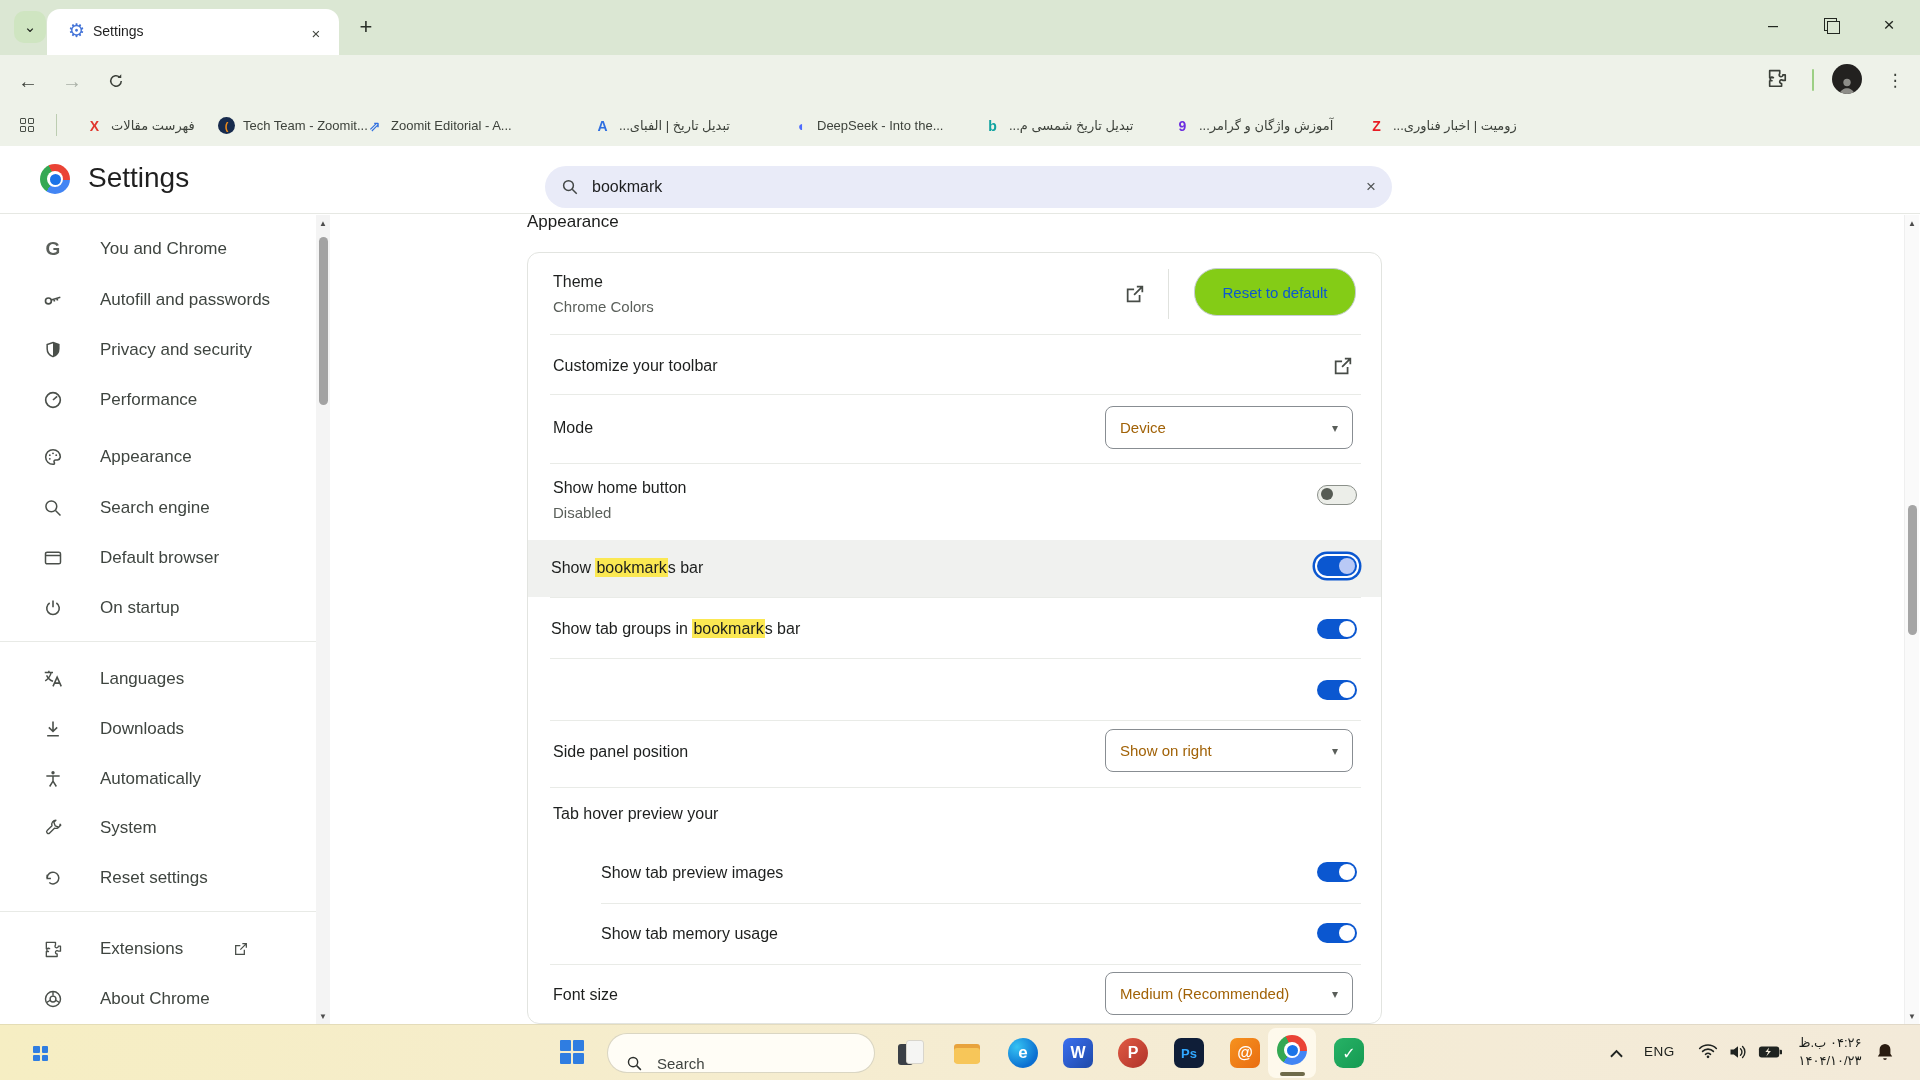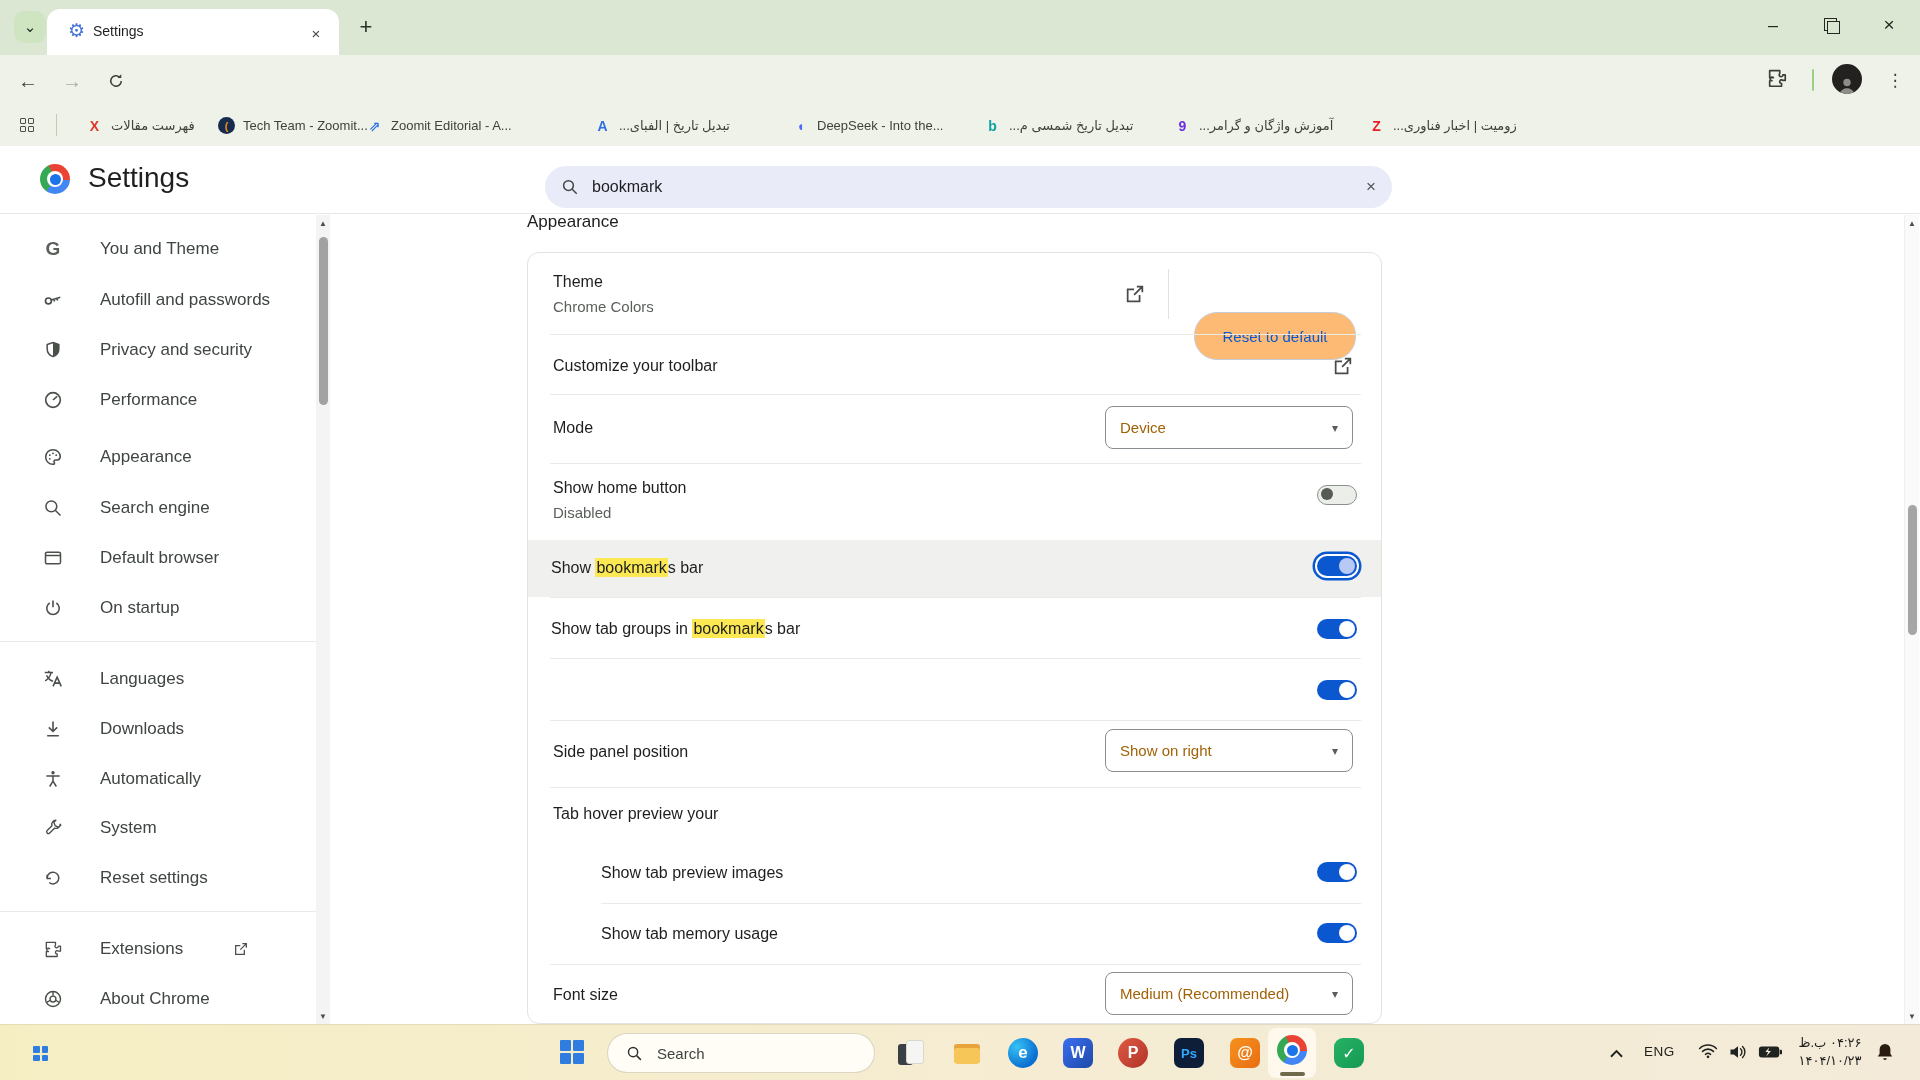--- a/index.html
+++ b/index.html
@@ -90,21 +90,21 @@
       border-radius:12px;box-sizing:border-box;overflow:hidden;}
   .row-label{position:absolute;left:25px;font-size:16px;color:#1d1f1e;}
   .row-sub{position:absolute;left:25px;font-size:15px;color:#5a5f5a;}
   .card-div{position:absolute;left:22px;width:811px;height:1px;background:#e9ebe7;}
   .card-div.indent{left:73px;width:760px;}
   .hl{background:var(--highlight-yellow);padding:1px 1px;}
   #row-highlight{position:absolute;left:0;top:287px;width:855px;height:57px;background:#f0f1ef;}
   .ext-ic{position:absolute;color:#474c47;}
   #theme-vdiv{position:absolute;left:640px;top:16px;width:1px;height:50px;background:#e0e2de;}
   #reset-btn{position:absolute;left:666px;top:15px;width:160px;height:46px;border-radius:23px;border:1px solid #c6cdd4;
-      background:#fdba74;display:flex;align-items:center;justify-content:center;font-size:15px;font-weight:500;color:var(--accent-blue);margin-top:44px;}
+      background:#84cc16;display:flex;align-items:center;justify-content:center;font-size:15px;font-weight:500;color:var(--accent-blue);}
   .select{position:absolute;left:577px;width:248px;height:43px;border:1px solid #888d92;border-radius:8px;background:#fff;
       display:flex;align-items:center;justify-content:space-between;padding:0 14px;box-sizing:border-box;}
   .select .val{font-size:15px;color:#a16207;}
   .select .caret{font-size:12px;color:#5a5e5a;}
   .toggle{position:absolute;left:789px;width:40px;height:20px;border-radius:10px;}
   .toggle.on{background:var(--accent-blue);}
   .toggle.on .knob{position:absolute;right:2px;top:2px;width:16px;height:16px;border-radius:50%;background:#fff;}
   .toggle.off{background:#eceee9;border:1.5px solid #8b908a;box-sizing:border-box;}
   .toggle.off .knob{position:absolute;left:3px;top:2px;width:12px;height:12px;border-radius:50%;background:#565b54;}
   .toggle.focused{box-shadow:0 0 0 2px #fff,0 0 0 4.5px var(--accent-blue);}
@@ -115,21 +115,21 @@
   #page-scroll .thumb{position:absolute;left:2.5px;top:290px;width:9px;height:130px;background:#a5a5a5;border-radius:5px;}
 
   
   #taskbar{left:0;top:1024px;width:1920px;height:56px;
       background:linear-gradient(90deg,#f6eec3 0%,#f5ecd3 55%,#f3ead9 100%);border-top:1px solid rgba(0,0,0,.07);}
   .winlogo{display:grid;grid-template-columns:1fr 1fr;grid-template-rows:1fr 1fr;gap:2px;}
   .winlogo i{background:#2f7de1;border-radius:1px;}
   #tb-desktop-start{left:33px;top:21px;width:15px;height:15px;}
   #tb-start{left:560px;top:15px;width:24px;height:24px;}
   #tb-search{left:607px;top:8px;width:268px;height:40px;border-radius:20px;background:#fffdf6;
-      border:1px solid rgba(150,140,100,.35);display:flex;align-items:center;box-sizing:border-box;}
+      border:1px solid rgba(150,140,100,.35);display:flex;align-items:flex-end;box-sizing:border-box;}
   #tb-search .mag{margin-left:18px;}
   #tb-search span{margin-left:14px;font-size:15px;color:#3f433f;}
   .tb-app{top:13px;width:30px;height:30px;display:flex;align-items:center;justify-content:center;
       border-radius:7px;color:#fff;font-weight:bold;}
   #app-taskview .back{position:absolute;left:2px;top:6px;width:15px;height:21px;background:#3a3f46;border-radius:3px;}
   #app-taskview .front{position:absolute;left:10px;top:2px;width:16px;height:22px;background:#f5f5f3;border-radius:3px;border:1px solid #d8d5cc;}
   #app-folder .back{position:absolute;left:2px;top:6px;width:26px;height:19px;background:#e8a33d;border-radius:3px;}
   #app-folder .front{position:absolute;left:2px;top:10px;width:26px;height:16px;background:#f7c659;border-radius:3px 3px 4px 4px;}
   #app-edge{border-radius:50%;background:radial-gradient(circle at 30% 30%,#35c3f3,#0b6fd1 70%);font-size:17px;}
   #app-word{background:linear-gradient(135deg,#3a6ff0,#1e49a8);font-size:16px;}
@@ -251,21 +251,21 @@
         <path d="M15 15l6 6" stroke="#434746" stroke-width="2"></path>
     </svg>
     <span id="s-search-value">bookmark</span>
     <span id="s-search-clear">×</span>
   </div>
 </div>
 
 <nav>
   <div class="abs side-item" style="top:224px">
     <span class="ic" style="font-size:19px;font-weight:bold;color:#5a5f5a">G</span>
-    <span class="lbl">You and Theme</span>
+    <span class="lbl">You and Chrome</span>
     </div>
   <div class="abs side-item" style="top:275px">
     <span class="ic">
         <svg width="22" height="22" viewBox="0 0 24 24">
           <circle cx="7" cy="13" r="3.2" fill="none" stroke="currentColor" stroke-width="1.8"></circle>
           <path d="M10 12l10-3M16.2 9.9l.8 2.7M12.9 10.9l.8 2.7" stroke="currentColor" stroke-width="1.8" fill="none"></path>
         </svg>
       </span>
     <span class="lbl">Autofill and passwords</span>
     </div>

